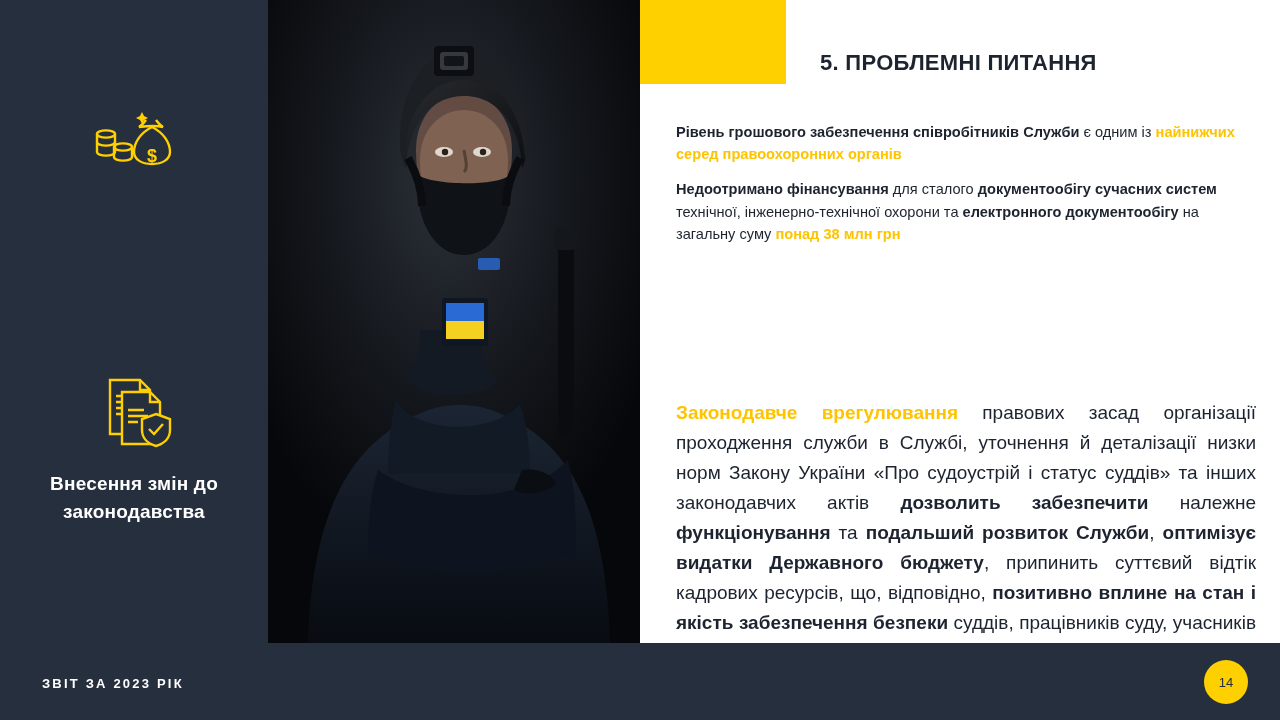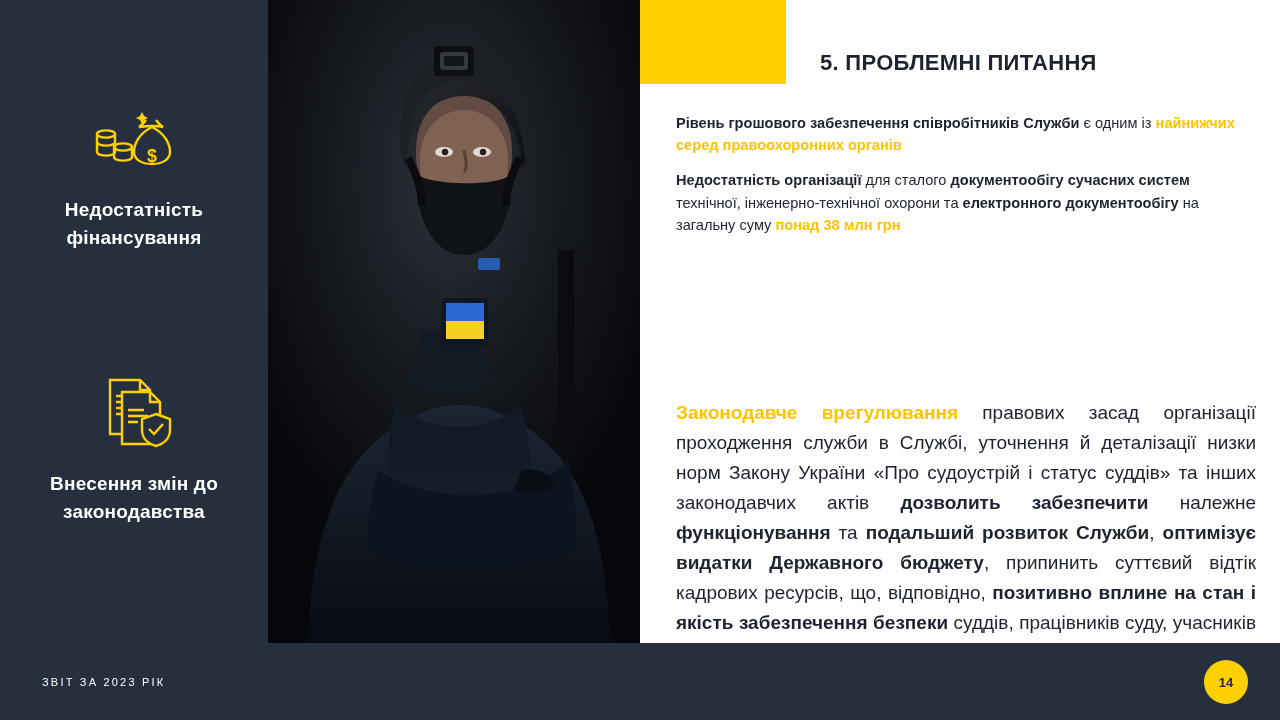--- a/index.html
+++ b/index.html
@@ -74,20 +74,21 @@
     position: absolute;
     left: 676px; top: 112px;
     width: 580px;
   }
   .para {
     font-size: 14.6px;
     line-height: 1.52;
     color: #1d2430;
     margin-bottom: 13px;
     text-align: left;
+    margin-top: 9px;
   }
   .para:last-child { margin-bottom: 0; }
   .b { font-weight: bold; }
   .y { color: #ffc400; font-weight: bold; }
 
   .block2 {
     position: absolute;
     left: 676px; top: 398px;
     width: 580px;
     font-size: 19px;
@@ -99,33 +100,33 @@
   
   .footer {
     position: absolute;
     left: 0; top: 643px;
     width: 1280px; height: 77px;
     background: #262f3d;
   }
   .footer-text {
     position: absolute;
     left: 42px; top: 676px;
-    font-size: 11px;
-    font-weight: normal;
+    font-size: 13px;
+    font-weight: bold;
     letter-spacing: 2.2px;
     color: #ffffff;
   }
   .page-badge {
     position: absolute;
     right: 32px; top: 660px;
     width: 44px; height: 44px;
     border-radius: 50%;
     background: #ffd000;
     display: flex; align-items: center; justify-content: center;
-    font-size: 13px; font-weight: bold; color: #262f3d; text-align: right;
+    font-size: 13px; font-weight: normal; color: #262f3d; text-align: right;
   }
 </style>
 </head>
 <body>
 
 <div class="slide">
 
   <div class="left-panel">
 
     <div class="left-block b1">
@@ -138,21 +139,20 @@
           <ellipse cx="39" cy="47" rx="9" ry="3.6"></ellipse>
           <path d="M30 47v10c0 2 4 3.6 9 3.6s9-1.6 9-3.6V47"></path>
 
           <path d="M62 20c-2 3-4 5-7 7 0 0 16-2 24 0-3-2-5-4-7-7"></path>
           <path d="M68 27c-12 6-18 16-18 25 0 7 7 12 18 12s18-5 18-12c0-9-6-19-18-25z"></path>
           <text x="68" y="62" font-family="Liberation Sans, sans-serif" font-size="18" font-weight="bold" fill="#ffd000" stroke="none" text-anchor="middle">$</text>
 
           <path d="M58 12l2 4 4 2-4 2-2 4-2-4-4-2 4-2z" fill="#ffd000" stroke="none"></path>
         </svg>
       </div>
-      <div class="left-label">Недостатність<br>фінансування</div>
     </div>
 
     <div class="left-block b2">
       <div class="left-icon">
         <svg width="100" height="82" viewBox="0 0 100 82" fill="none" stroke="#ffd000" stroke-width="2.4">
 
           <path d="M26 8h30l10 10v44H26z"></path>
           <path d="M56 8v10h10"></path>
 
           <path d="M32 24h18M32 30h22M32 36h22M32 42h14"></path>
@@ -234,21 +234,21 @@
       <rect width="372" height="643" fill="none"></rect>
       <rect x="0" y="0" width="372" height="643" fill="url(#vg)"></rect>
     </svg>
   </div>
 
   <div class="yellow-tab"></div>
   <div class="title">5. ПРОБЛЕМНІ ПИТАННЯ</div>
 
   <div class="content">
     <div class="para" id="p0"><span class="b">Рівень грошового забезпечення співробітників Служби</span><span> є одним із </span><span class="y">найнижчих серед правоохоронних органів</span></div>
-    <div class="para" id="p3"><span class="b">Недостатність організації</span><span> для сталого </span><span class="b">документообігу сучасних систем</span><span> технічної, інженерно-технічної охорони та </span><span class="b">електронного документообігу</span><span> на загальну суму </span><span class="y">понад 38 млн грн</span></div>
+    <div class="para" id="p3"><span class="b">Недоотримано фінансування</span><span> для сталого </span><span class="b">документообігу сучасних систем</span><span> технічної, інженерно-технічної охорони та </span><span class="b">електронного документообігу</span><span> на загальну суму </span><span class="y">понад 38 млн грн</span></div>
   </div>
 
   <div class="block2" id="b2"><span class="y">Законодавче врегулювання</span><span> правових засад організації проходження служби в Службі, уточнення й деталізації низки норм Закону України «Про судоустрій і статус суддів» та інших законодавчих актів </span><span class="b">дозволить забезпечити</span><span> належне </span><span class="b">функціонування</span><span> та </span><span class="b">подальший розвиток Служби</span><span>, </span><span class="b">оптимізує видатки Державного бюджету</span><span>, припинить суттєвий відтік кадрових ресурсів, що, відповідно, </span><span class="b">позитивно вплине на стан і якість забезпечення безпеки</span><span> суддів, працівників суду, учасників судового процесу та охорону об’єктів системи правосуддя.</span></div>
 
   <div class="footer"></div>
   <div class="footer-text">ЗВІТ ЗА 2023 РІК</div>
   <div class="page-badge">14</div>
 
 </div>
 

